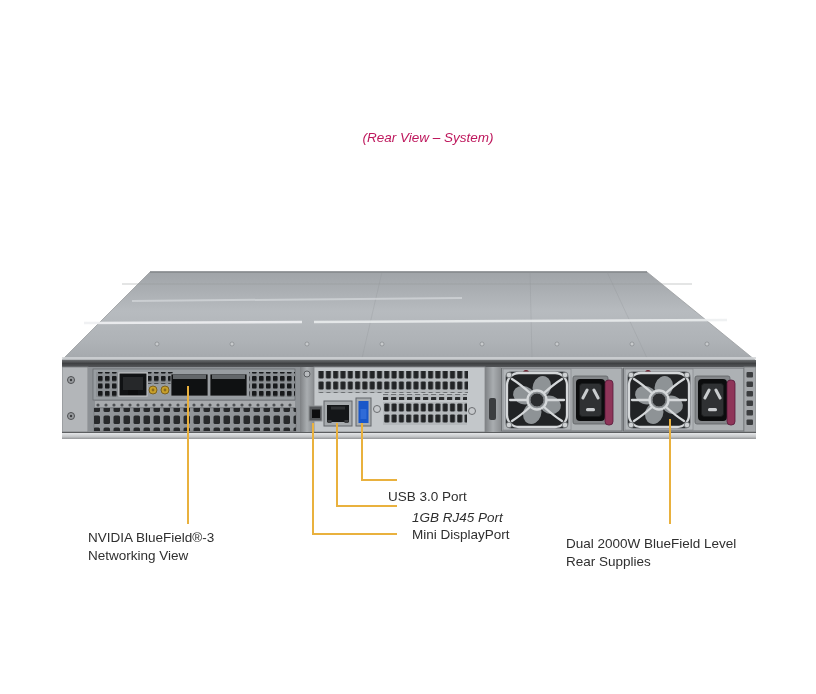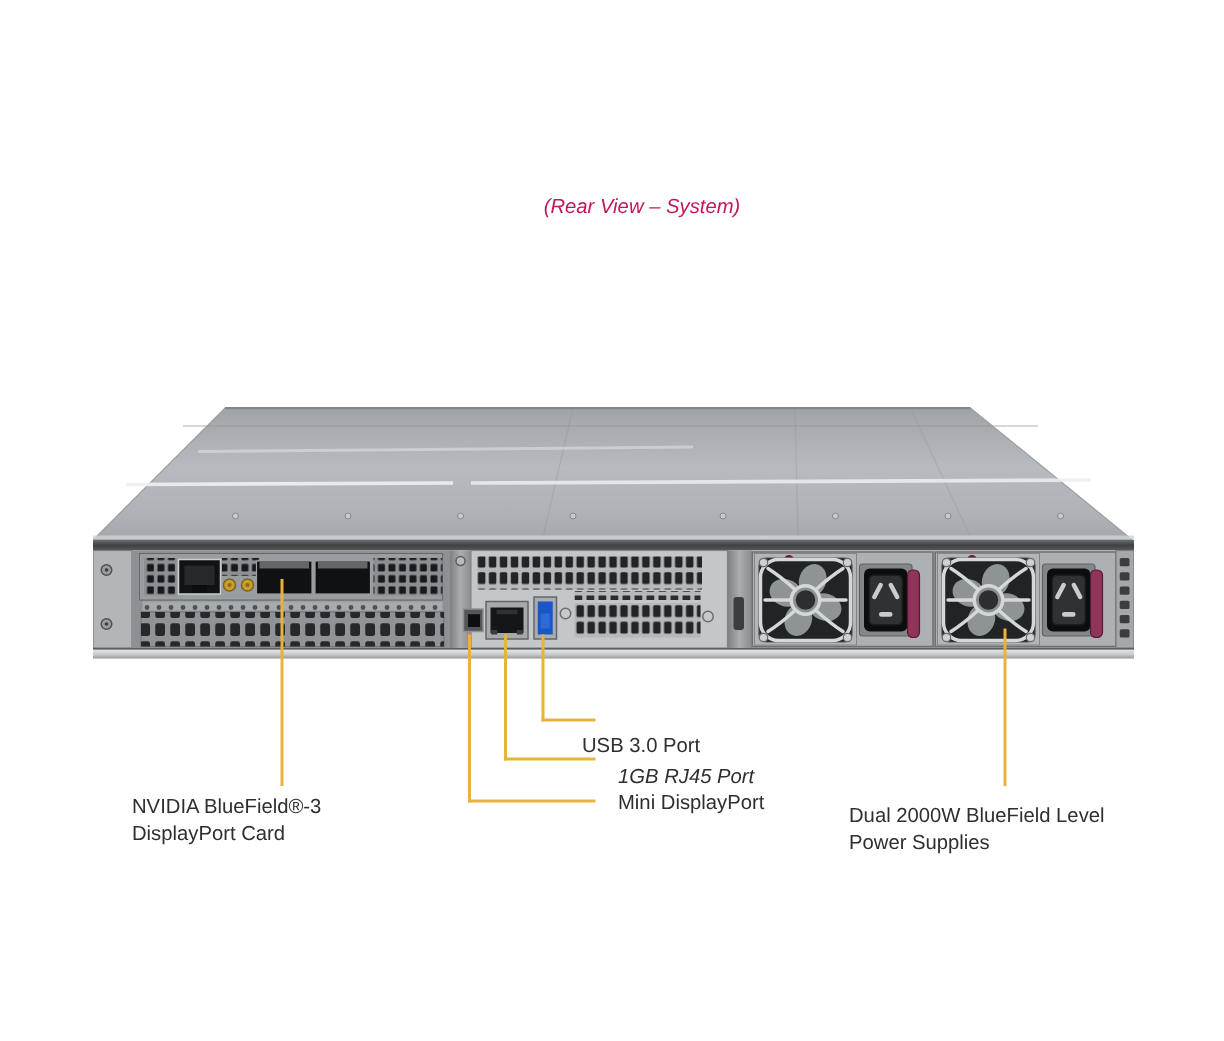--- a/index.html
+++ b/index.html
@@ -284,21 +284,21 @@
   <div class="cline" style="left:361px;top:479px;width:36px;height:2px;"></div>
 
   <div class="cline" style="left:669px;top:419px;width:2px;height:105px;"></div>
 
   <div class="lbl" style="left:388px;top:473px;margin-top:16px;">USB 3.0 Port</div>
   <div class="lbl" style="left:412px;top:510px;font-style:italic;">1GB RJ45 Port</div>
   <div class="lbl" style="left:412px;top:527px;">Mini DisplayPort</div>
 
   <div class="lbl-center" style="left:88px;top:529px;width:205px;">
     <div>NVIDIA BlueField®-3</div>
-    <div>DisplayPort Card</div>
+    <div>Networking View</div>
   </div>
 
   <div class="lbl-center" style="left:566px;top:535px;width:212px;">
     <div>Dual 2000W BlueField Level</div>
-    <div>Power Supplies</div>
+    <div>Rear Supplies</div>
   </div>
 
 </div>
 
 </body></html>

